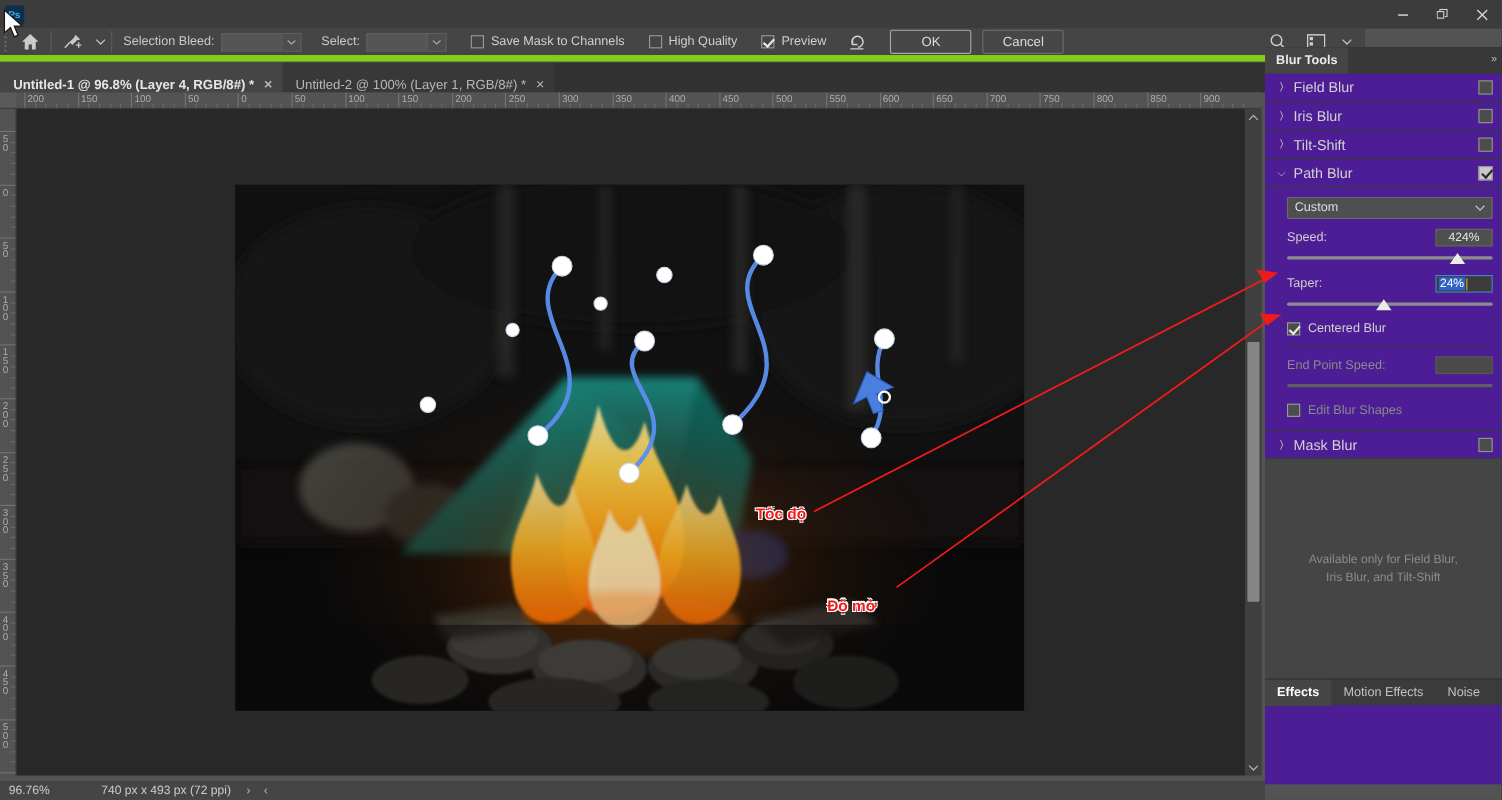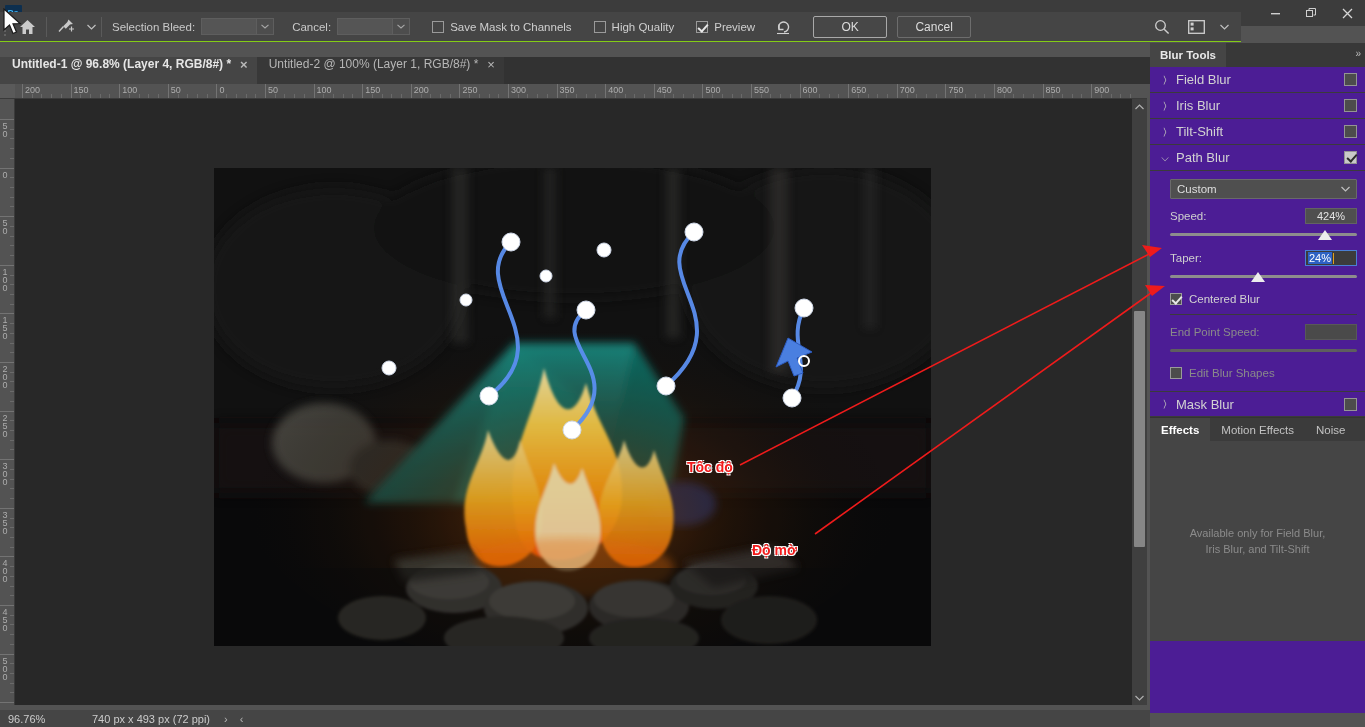--- a/index.html
+++ b/index.html
@@ -14,42 +14,42 @@
   #menubar { display:flex; align-items:center; height:26px; margin-left:8px; }
   #menubar .menu-item { padding:0 9px; height:26px; line-height:26px; font-size:12.5px; color:#d4d4d4; cursor:default; }
   #winbtns { position:absolute; right:0; top:0; display:flex; height:26px; }
   #winbtns .wb { width:36px; height:26px; display:flex; align-items:center; justify-content:center; color:#cfcfcf; }
   #winbtns .wb svg { display:block; }
 
   
   #cursor { position:absolute; left:2px; top:8px; width:22px; height:28px; z-index:60; pointer-events:none; }
 
   
-  #optionsbar { position:absolute; left:0; top:12px; width:1241px; height:30px; background:#454545;
-     display:flex; align-items:center; border-bottom:1px solid #84cc16; }
+  #optionsbar { position:absolute; left:0; top:26px; width:1241px; height:30px; background:#454545;
+     display:flex; align-items:center; border-bottom:6px solid #84cc16; }
   .grip { width:10px; height:30px; display:flex; flex-direction:column; justify-content:center; align-items:center; gap:2px; }
   .grip i { display:block; width:2px; height:2px; background:#6d6d6d; border-radius:50%; }
   .ob-icon { width:34px; height:30px; display:flex; align-items:center; justify-content:center; }
   .ob-sep { width:1px; height:20px; background:#5a5a5a; margin:0 2px; }
   .ob-label { font-size:11.5px; color:#c9c9c9; margin:0 6px 0 8px; }
   .ob-field { width:56px; height:17px; background:#555; border:1px solid #5e5e5e; }
   .ob-dd { width:17px; height:17px; background:#4d4d4d; border:1px solid #5e5e5e; border-left:none;
      display:flex; align-items:center; justify-content:center; }
   .cbwrap { display:flex; align-items:center; margin-left:14px; cursor:default; }
   .cb { width:12px; height:12px; border:1px solid #9a9a9a; background:#454545; margin-right:6px; position:relative; }
   .cb.checked:after { content:""; position:absolute; left:3px; top:0px; width:4px; height:8px;
      border:solid #e8e8e8; border-width:0 2px 2px 0; transform:rotate(42deg); }
   .cbtext { font-size:11.5px; color:#cfcfcf; }
   .btn { height:22px; min-width:72px; background:#474747; border:1px solid #6d6d6d; color:#dcdcdc;
      font-size:12px; display:flex; align-items:center; justify-content:center; border-radius:2px; }
   .btn.primary { border-color:#a9a9a9; }
 
   
   #tabbar { position:absolute; left:0; top:57px; width:1150px; height:27px; background:#323232; display:flex; align-items:flex-end; }
-  .doctab { height:27px; display:flex; align-items:flex-start; padding:0 9px 0 12px; font-size:12px; }
+  .doctab { height:27px; display:flex; align-items:flex-end; padding:0 9px 0 12px; font-size:12px; }
   .doctab.active { background:#454545; color:#e6e6e6; font-weight:bold; }
   .doctab.inactive { background:#383838; color:#b6b6b6; }
   .doctab .x { margin-left:9px; font-size:13px; color:#b9b9b9; }
   #tabspace { flex:1; background:#323232; height:27px; }
 
   
   #hruler { position:absolute; left:0; top:84px; width:1147px; height:15px; background:#535353;
      border-bottom:1px solid #3a3a3a; overflow:hidden; }
   #hruler .corner { position:absolute; left:0; top:0; width:15px; height:15px; background:#5a5a5a; }
   #hruler .tk { position:absolute; top:0; height:15px; border-left:1px solid #737373; }
@@ -191,21 +191,21 @@
   <div class="ob-label">Selection Bleed:</div>
   <div style="display:flex">
     <div class="ob-field"></div>
     <div class="ob-dd">
       <svg width="8" height="5" viewBox="0 0 8 5">
           <path d="M0.5 0.8 L4 4 L7.5 0.8" stroke="#a8a8a8" stroke-width="1.1" fill="none"></path>
         </svg>
     </div>
   </div>
 
-  <div class="ob-label" style="margin-left:18px">Cancel:</div>
+  <div class="ob-label" style="margin-left:18px">Select:</div>
   <div style="display:flex">
     <div class="ob-field"></div>
     <div class="ob-dd">
       <svg width="8" height="5" viewBox="0 0 8 5">
           <path d="M0.5 0.8 L4 4 L7.5 0.8" stroke="#a8a8a8" stroke-width="1.1" fill="none"></path>
         </svg>
     </div>
   </div>
 
   <div class="cbwrap" style="margin-left:22px">
@@ -714,31 +714,31 @@
       <div class="ctxt">Edit Blur Shapes</div>
     </div>
   </div>
 
   <div class="blurrow" style="border-top:1px solid #3b3b3b;margin-top:6px">
     <div class="tri">〉</div>
     <div class="nm">Mask Blur</div>
     <div class="tgl"></div>
   </div>
 
+  <div id="effectsBody">
+    <div class="msg">
+      <div>Available only for Field Blur,</div>
+      <div>Iris Blur, and Tilt-Shift</div>
+    </div>
+  </div>
   <div id="effectsTabs">
       <div class="etab active">Effects</div>
       <div class="etab">Motion Effects</div>
       <div class="etab">Noise</div>
     </div>
-  <div id="effectsBody">
-    <div class="msg">
-      <div>Available only for Field Blur,</div>
-      <div>Iris Blur, and Tilt-Shift</div>
-    </div>
-  </div>
 </div>
 
 <svg id="overlay">
   <g stroke="#ef1b1b" stroke-width="1.6" fill="none">
     <line x1="740" y1="465" x2="1155" y2="251"></line>
     <line x1="815" y1="534" x2="1158" y2="288"></line>
   </g>
   <polygon points="1162,248 1142,245 1150,257" fill="#ef1b1b"></polygon>
   <polygon points="1165,286 1145,285 1152,296" fill="#ef1b1b"></polygon>
 </svg>

